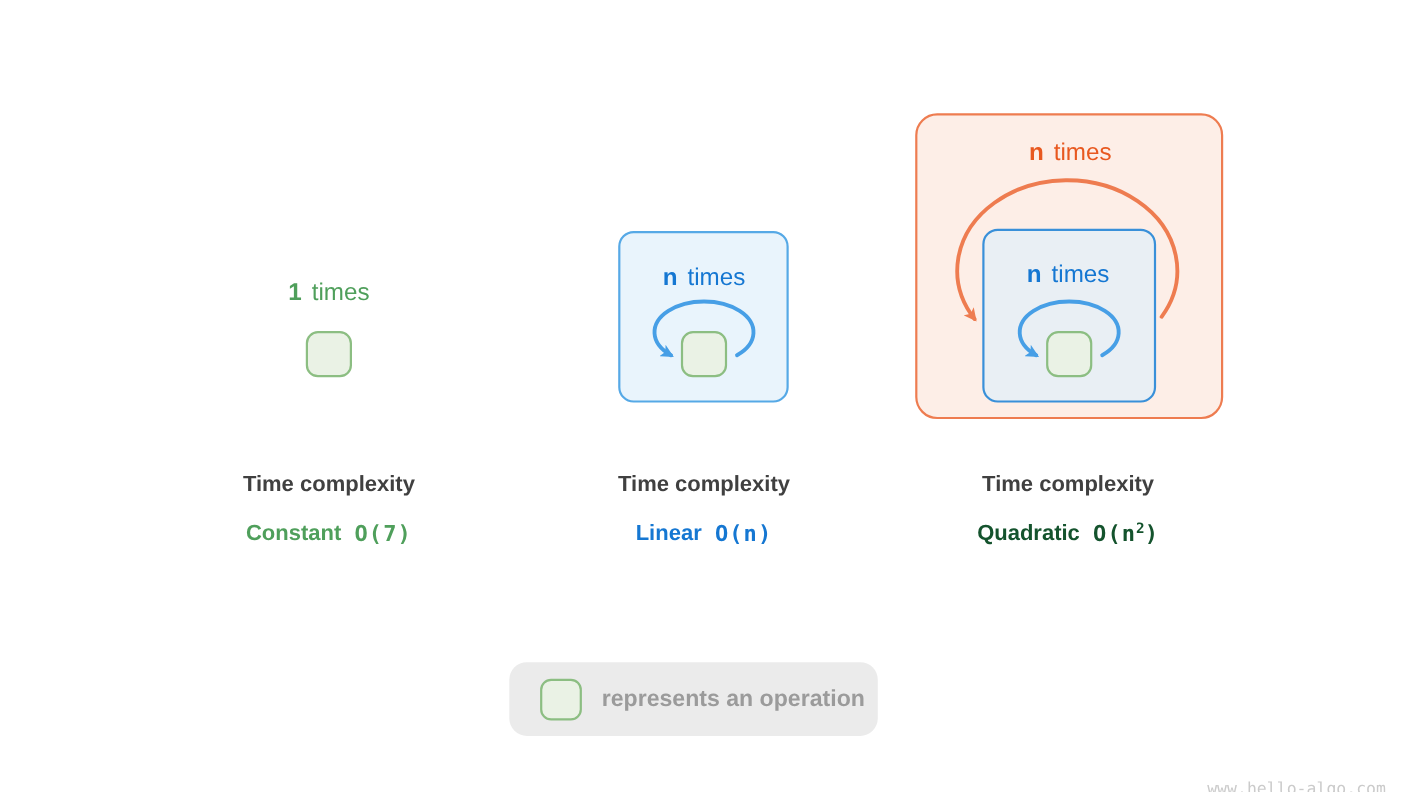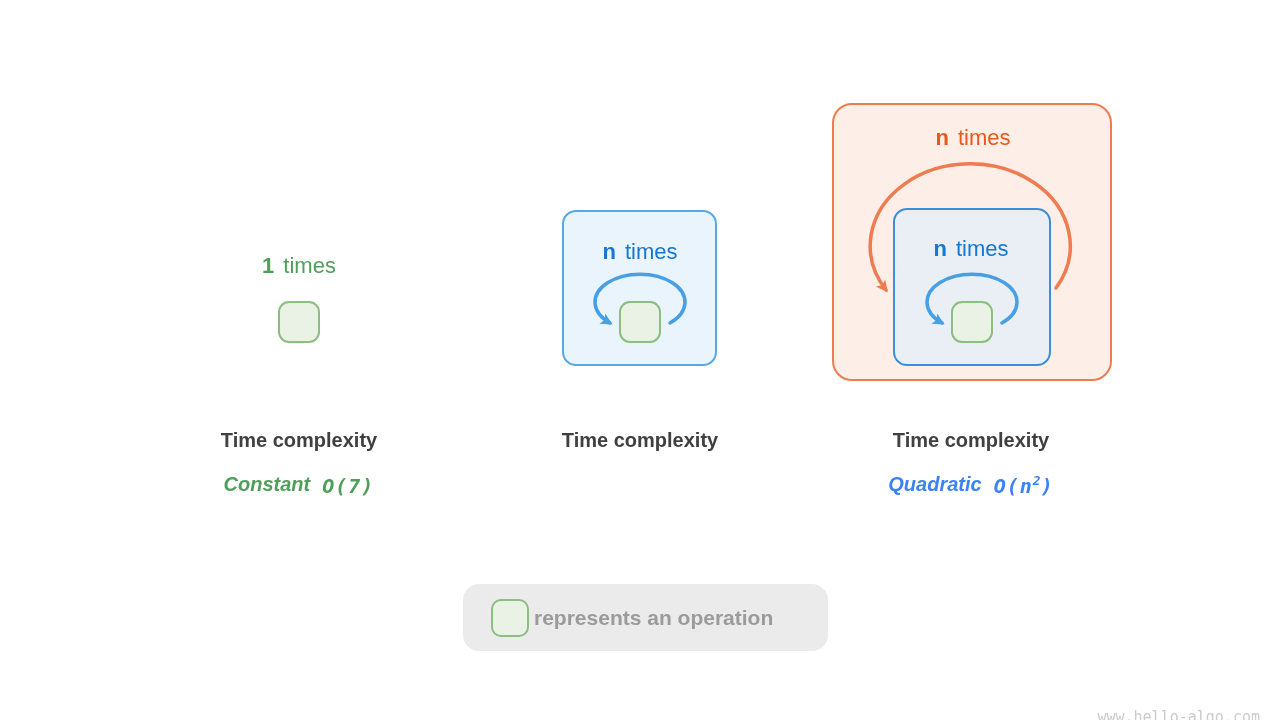--- a/index.html
+++ b/index.html
@@ -33,31 +33,31 @@
   .loop-label .word { font-weight:400; }
   .green-txt  { color:#4F9F5B; }
   .blue-txt   { color:#1577D2; }
   .orange-txt { color:#E8581F; }
   .title {
     position:absolute; width:220px; text-align:center;
     font-size:20px; font-weight:700; color:#404040;
   }
   .complexity {
     position:absolute; width:260px; display:flex; justify-content:center;
-    align-items:flex-start; gap:12px; font-size:20px; font-weight:700;font-style:italic;
+    align-items:flex-end; gap:12px; font-size:20px; font-weight:700;
   }
   .bigo {
     font-family:"DejaVu Sans Mono", monospace; font-size:20px;
     font-weight:700; letter-spacing:1px;
   }
   .bigo sup { font-size:13px; letter-spacing:0; }
   #legend {
-    position:absolute; left:463px; top:584px; width:365px; height:67px;
+    position:absolute; left:463px; top:602px; width:335px; height:67px;
     background:#EBEBEB; border-radius:16px; display:flex; align-items:center;
-    box-sizing:border-box; padding-left:28px; gap:5px;
+    box-sizing:border-box; padding-left:28px; gap:18px;
   }
   #legend .legend-box {
     width:38px; height:38px; box-sizing:border-box; flex:0 0 auto;
     background:#EAF2E5; border:2px solid #8CBE82; border-radius:10px;
   }
   #legend .legend-text { font-size:21px; font-weight:700; color:#9B9B9B; }
   #watermark {
     position:absolute; right:20px; top:680px;
     font-family:"DejaVu Sans Mono", monospace; font-size:15px; color:#CBCBCB;margin-top:28px;
   }
@@ -107,21 +107,25 @@
   </div>
 
   <div class="title" style="left:189px; top:429px;">Time complexity</div>
   <div class="title" style="left:530px; top:429px;">Time complexity</div>
   <div class="title" style="left:861px; top:429px;">Time complexity</div>
 
   <div class="complexity green-txt" style="left:169px; top:473px;">
     <span>Constant</span>
     <span class="bigo"><span>O(7)</span><sup></sup><span></span></span>
   </div>
-  <div class="complexity" style="left:841px; top:473px; color:#3b82f6;">
+  <div class="complexity blue-txt" style="left:510px; top:473px;">
+    <span>Linear</span>
+    <span class="bigo"><span>O(n)</span><sup></sup><span></span></span>
+  </div>
+  <div class="complexity" style="left:841px; top:473px; color:#14532d;">
     <span>Quadratic</span>
     <span class="bigo"><span>O(n</span><sup>2</sup><span>)</span></span>
   </div>
 
   <div id="legend">
     <div class="legend-box"></div>
     <div class="legend-text">represents an operation</div>
   </div>
 
   <div id="watermark">www.hello-algo.com</div>

